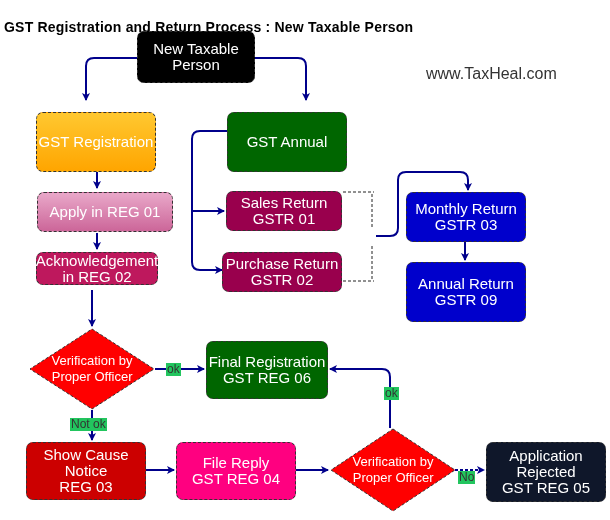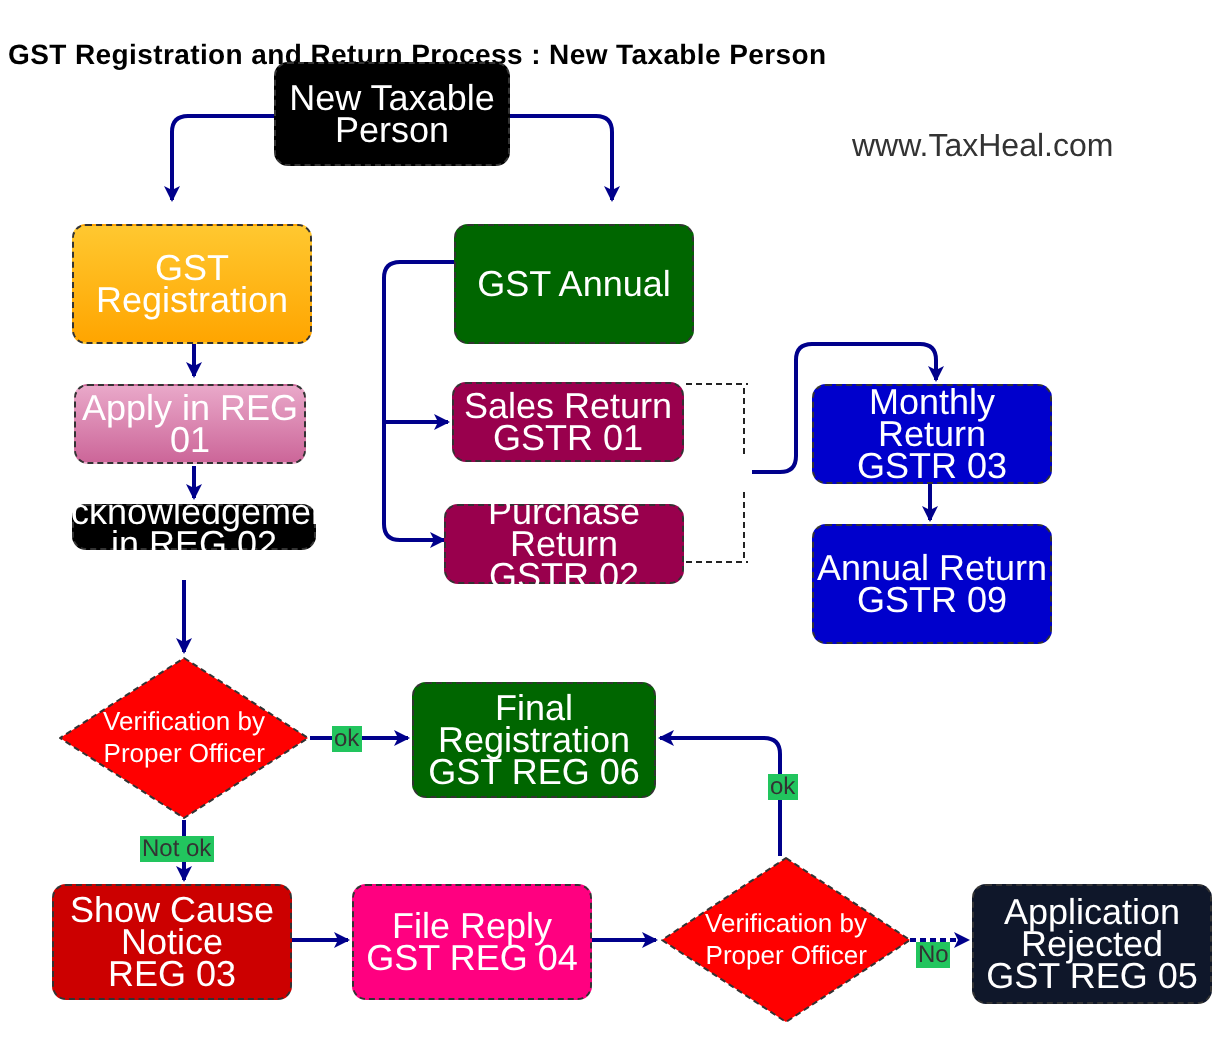--- a/index.html
+++ b/index.html
@@ -1,21 +1,21 @@
 <!DOCTYPE html>
 <html><head>
 <meta charset="utf-8">
 <style>
   html, body { margin:0; padding:0; background:#ffffff; }
   body { width:610px; height:520px; position:relative; overflow:hidden; font-family:"Liberation Sans", sans-serif; }
   .title { position:absolute; left:4px; top:3px; font-size:14px; font-weight:bold; color:#000; letter-spacing:0.2px; white-space:nowrap;margin-top:16px; }
   .site { position:absolute; left:426px; top:65px; font-size:16px; color:#333; }
   svg.wires { position:absolute; left:0; top:0; width:610px; height:520px; }
   .node { position:absolute; display:flex; align-items:center; justify-content:center; text-align:center;
-          color:#fff; font-size:18px; line-height:16px; box-sizing:border-box; border:1px dashed #333; border-radius:7px; }
+          color:#fff; font-size:15px; line-height:16px; box-sizing:border-box; border:1px dashed #333; border-radius:7px; }
   .node span { white-space:pre-line; }
   .diamond-wrap { position:absolute; }
   .diamond-text { position:absolute; left:0; top:0; width:100%; height:100%; display:flex; align-items:center; justify-content:center;
                   color:#fff; font-size:13px; line-height:16px; text-align:right; white-space:pre-line; }
   .lbl { position:absolute; font-size:12px; color:#333; background:#22c55e; line-height:13px; padding:0 1px; }
 </style>
 </head>
 <body>
 
 <div class="title">GST Registration and Return Process : New Taxable Person</div>
@@ -69,25 +69,25 @@
 
 <div class="node" style="left:137px;top:31px;width:118px;height:52px;background:#000;">
   <span>New Taxable
 Person</span>
 </div>
 
 <div class="node" style="left:36px;top:112px;width:120px;height:60px;background:linear-gradient(#ffc830,#ffa500);">
   <span>GST Registration</span>
 </div>
 
-<div class="node" style="left:37px;top:192px;width:116px;height:40px;background:linear-gradient(#e9a8c9,#cc6699);">
+<div class="node" style="left:37px;top:192px;width:136px;height:40px;background:linear-gradient(#e9a8c9,#cc6699);">
   <span>Apply in REG 01</span>
 </div>
 
-<div class="node" style="left:36px;top:252px;width:122px;height:23px;background:#000000;">
+<div class="node" style="left:36px;top:252px;width:122px;height:33px;background:#be185d;">
   <span>Acknowledgement
 in REG 02</span>
 </div>
 
 <div class="diamond-wrap" style="left:29px;top:328px;width:126px;height:82px;">
   <svg width="126" height="82">
       <polygon points="63,1 125,41 63,81 1,41" fill="#ff0000" stroke="#333" stroke-dasharray="3,2" stroke-linejoin="round"></polygon>
     </svg>
   <div class="diamond-text">Verification by
 Proper Officer</div>

